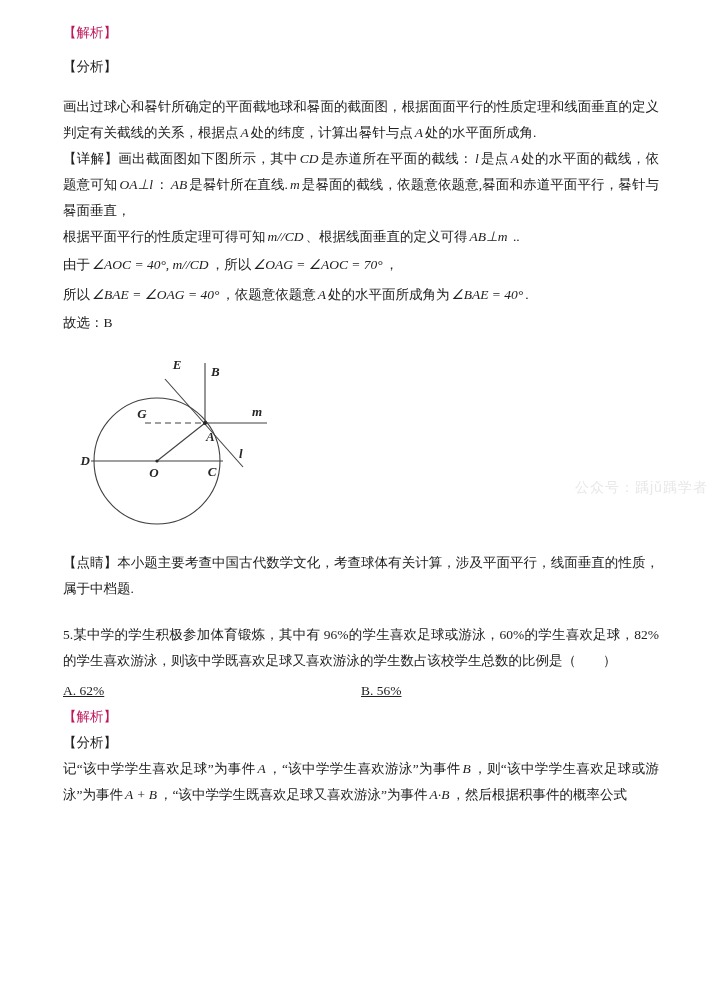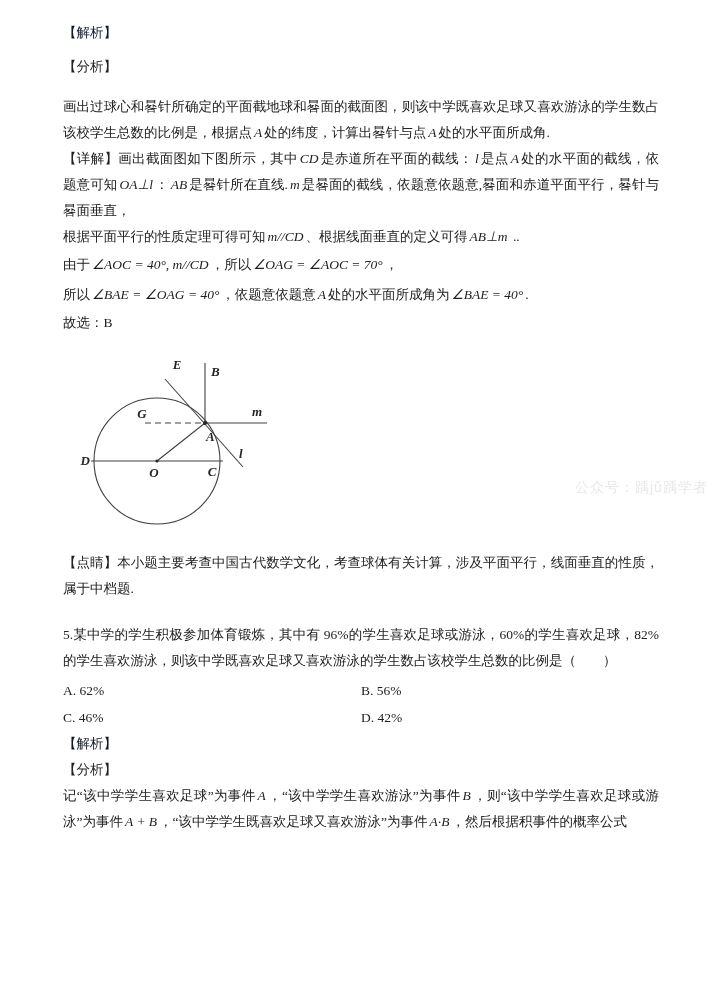--- a/index.html
+++ b/index.html
@@ -22,21 +22,21 @@
     font-size: 13.5px;
     line-height: 26px;
     text-align: justify;
     margin: 0;
   }
   .formula { line-height: 30px; }
   .mb8  { margin-bottom: 8px; }
   .mb14 { margin-bottom: 14px; }
   .mt6  { margin-top: 20px; }
   .seg-cn   { }
-  .seg-blue { color: #0f172a; }
+  .seg-blue { color: #be185d; }
   .seg-math {
     font-family: "Liberation Serif", serif;
     font-style: italic;
     padding: 0 2px;
     white-space: nowrap;
   }
   .seg-ans {
     font-family: "Liberation Sans", "DejaVu Sans", sans-serif;
     padding-left: 3px;
   }
@@ -48,42 +48,42 @@
   .diagram-wrap svg { display: block; }
   .diagram-wrap text {
     font-family: "Liberation Serif", serif;
     font-style: italic;
     font-weight: bold;
     font-size: 13px;
     fill: #262626;
   }
   .options { margin-top: 3px; }
   .opt-row { display: flex; font-size: 13.5px; line-height: 27px; }
-  .opt { width: 50%; }
+  .opt { width: 50%; text-decoration: underline; }
   .watermark {
     position: absolute;
     left: 575px;
     top: 479px;
     font-size: 14px;
     letter-spacing: 1px;
     color: #e8e8e8;
     font-family: "Liberation Sans", "DejaVu Sans", sans-serif;
     user-select: none;
   }
 </style>
 </head>
 <body>
 
 <div class="page">
   <div class="content">
 
     <div id="paras-top">
         <div class="para mb8"><span class="seg-blue">【解析】</span></div>
         <div class="para mb14"><span class="seg-cn">【分析】</span></div>
-        <div class="para"><span class="seg-cn">画出过球心和晷针所确定的平面截地球和晷面的截面图，则该中学既喜欢足球又喜欢游泳的学生数占该校学生总数的比例是，根据点</span><span class="seg-math">A</span><span class="seg-cn">处的纬度，计算出晷针与点</span><span class="seg-math">A</span><span class="seg-cn">处的水平面所成角.</span></div>
+        <div class="para"><span class="seg-cn">画出过球心和晷针所确定的平面截地球和晷面的截面图，根据面面平行的性质定理和线面垂直的定义判定有关截线的关系，根据点</span><span class="seg-math">A</span><span class="seg-cn">处的纬度，计算出晷针与点</span><span class="seg-math">A</span><span class="seg-cn">处的水平面所成角.</span></div>
         <div class="para"><span class="seg-cn">【详解】画出截面图如下图所示，其中</span><span class="seg-math">CD</span><span class="seg-cn">是赤道所在平面的截线：</span><span class="seg-math">l</span><span class="seg-cn">是点</span><span class="seg-math">A</span><span class="seg-cn">处的水平面的截线，依题意可知</span><span class="seg-math">OA⊥l</span><span class="seg-cn">：</span><span class="seg-math">AB</span><span class="seg-cn">是晷针所在直线.</span><span class="seg-math">m</span><span class="seg-cn">是晷面的截线，依题意依题意,晷面和赤道平面平行，晷针与晷面垂直，</span></div>
         <div class="para"><span class="seg-cn">根据平面平行的性质定理可得可知</span><span class="seg-math">m//CD</span><span class="seg-cn">、根据线面垂直的定义可得</span><span class="seg-math">AB⊥m</span><span class="seg-cn"> ..</span></div>
         <div class="para formula"><span class="seg-cn">由于</span><span class="seg-math">∠AOC = 40°, m//CD</span><span class="seg-cn">，所以</span><span class="seg-math">∠OAG = ∠AOC = 70°</span><span class="seg-cn">，</span></div>
         <div class="para formula"><span class="seg-cn">所以</span><span class="seg-math">∠BAE = ∠OAG = 40°</span><span class="seg-cn">，依题意依题意</span><span class="seg-math">A</span><span class="seg-cn">处的水平面所成角为</span><span class="seg-math">∠BAE = 40°</span><span class="seg-cn">.</span></div>
         <div class="para"><span class="seg-cn">故选：B</span></div>
       </div>
 
     <div class="diagram-wrap">
       <svg width="240" height="200" viewBox="0 0 240 200" xmlns="http://www.w3.org/2000/svg">
         <g stroke="#404040" stroke-width="1.1" fill="none">
@@ -114,24 +114,20 @@
     <div id="paras-mid">
         <div class="para"><span class="seg-cn">【点睛】本小题主要考查中国古代数学文化，考查球体有关计算，涉及平面平行，线面垂直的性质，属于中档题.</span></div>
         <div class="para mt6"><span class="seg-cn">5.某中学的学生积极参加体育锻炼，其中有 96%的学生喜欢足球或游泳，60%的学生喜欢足球，82%的学生喜欢游泳，则该中学既喜欢足球又喜欢游泳的学生数占该校学生总数的比例是（　　）</span></div>
       </div>
 
     <div class="options">
       <div class="opt-row">
         <span class="opt">A. 62%</span>
         <span class="opt">B. 56%</span>
       </div>
-      <div class="opt-row">
-        <span class="opt">C. 46%</span>
-        <span class="opt">D. 42%</span>
-      </div>
     </div>
 
     <div id="paras-end">
         <div class="para"><span class="seg-blue">【解析】</span></div>
         <div class="para"><span class="seg-cn">【分析】</span></div>
         <div class="para"><span class="seg-cn">记“该中学学生喜欢足球”为事件</span><span class="seg-math">A</span><span class="seg-cn">，“该中学学生喜欢游泳”为事件</span><span class="seg-math">B</span><span class="seg-cn">，则“该中学学生喜欢足球或游泳”为事件</span><span class="seg-math">A + B</span><span class="seg-cn">，“该中学学生既喜欢足球又喜欢游泳”为事件</span><span class="seg-math">A·B</span><span class="seg-cn">，然后根据积事件的概率公式</span></div>
       </div>
 
   </div>
 

